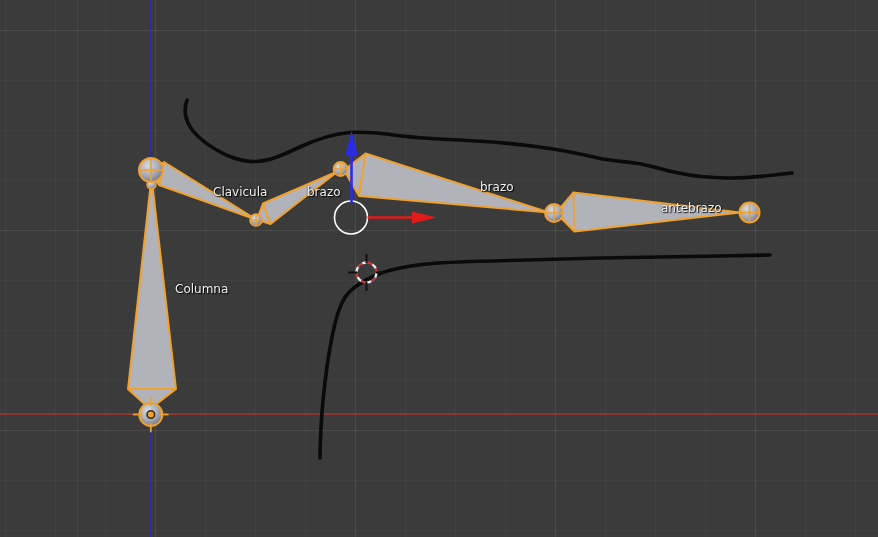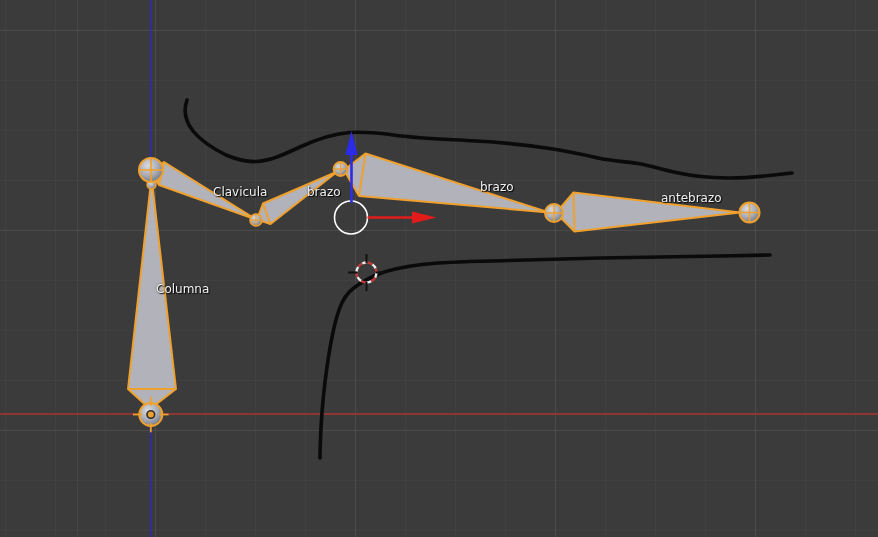--- a/index.html
+++ b/index.html
@@ -125,25 +125,25 @@
         <circle cx="150.8" cy="414.5" r="11.5" fill="url(#ball)"></circle>
         <line x1="133" y1="414.5" x2="142" y2="414.5" stroke-width="1.8"></line>
         <line x1="159.6" y1="414.5" x2="168.6" y2="414.5" stroke-width="1.8"></line>
         <line x1="150.8" y1="396.7" x2="150.8" y2="405.7" stroke-width="1.8"></line>
         <line x1="150.8" y1="423.3" x2="150.8" y2="432.3" stroke-width="1.8"></line>
         <circle cx="150.8" cy="414.5" r="3.8" fill="#f0a12d" stroke="#2c2c2c" stroke-width="1.6"></circle>
       </g>
     </g>
   </svg>
 
-  <div class="bone-label" style="left:156px;top:282px">Columna</div>
+  <div class="bone-label" style="left:175px;top:282px">Columna</div>
   <div class="bone-label" style="left:213px;top:185px">Clavicula</div>
   <div class="bone-label" style="left:307px;top:185px">brazo</div>
   <div class="bone-label" style="left:480px;top:180px">brazo</div>
-  <div class="bone-label" style="left:661px;top:191px">antebrazo</div>
+  <div class="bone-label" style="left:661px;top:201px">antebrazo</div>
 
   <svg width="878" height="537" viewBox="0 0 878 537">
     <g>
       <circle cx="351" cy="217.5" r="16.5" fill="none" stroke="#ffffff" stroke-width="1.6"></circle>
       <g>
         <line x1="351.5" y1="203" x2="351.5" y2="155" stroke="#2b2be8" stroke-width="2.6"></line>
         <polygon points="351.5,131 345.3,155 357.7,155" fill="#2b2be8"></polygon>
       </g>
       <g>
         <line x1="367.5" y1="217.5" x2="414" y2="217.5" stroke="#e21b1b" stroke-width="2.6"></line>

